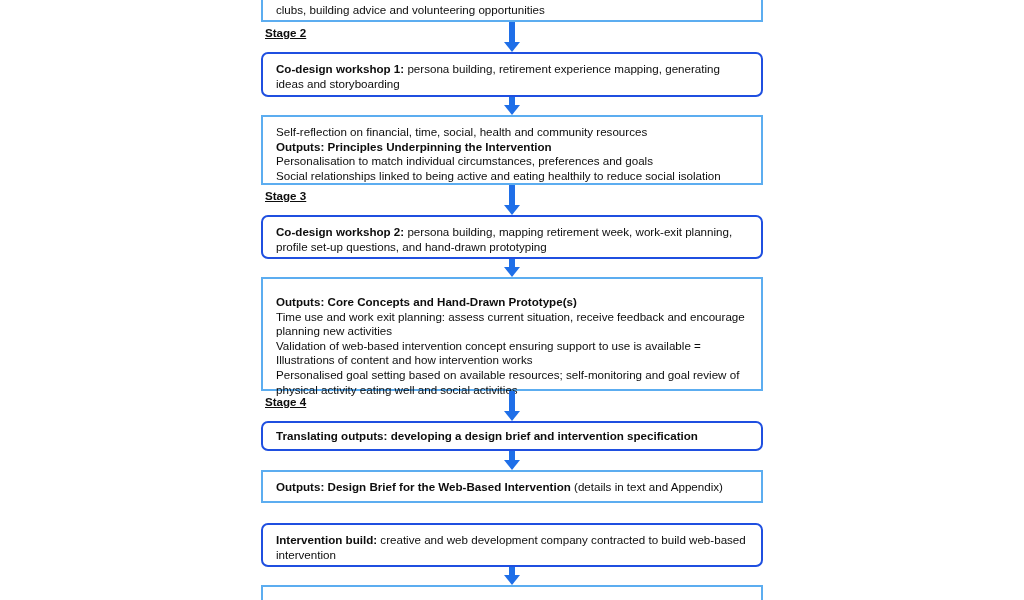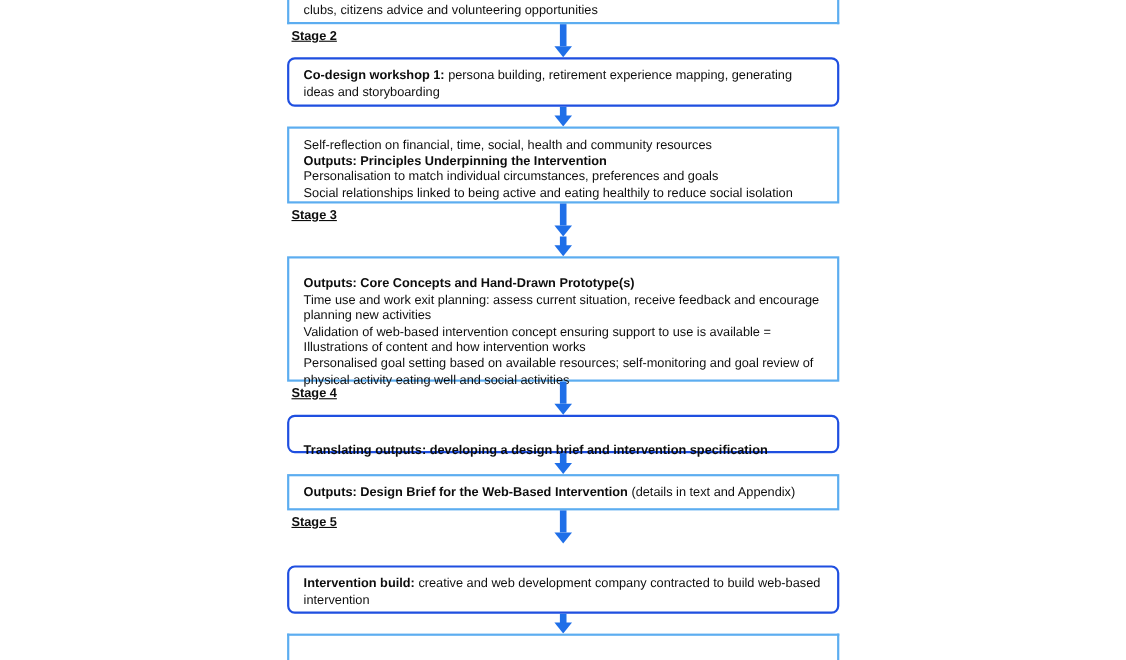--- a/index.html
+++ b/index.html
@@ -106,21 +106,21 @@
   }
   .gap-row .stage-label { position: relative; z-index: 2; background: transparent; }
 </style>
 </head>
 <body>
 
 <div id="canvas">
   <div class="flow">
 
     <div class="box output clipped-top" style="height:22px;padding-top:3px;">
-      <div class="line">clubs, citizens advice and volunteering opportunities</div>
+      <div class="line">clubs, building advice and volunteering opportunities</div>
     </div>
 
     <div class="gap-row" style="height:30px;">
       <div class="shaft-through" style="top:0;bottom:10px;"></div>
       <div class="head" style="position:absolute;left:50%;transform:translateX(-50%);bottom:0;width:0;height:0;border-left:8px solid transparent;border-right:8px solid transparent;border-top:10px solid #1f6fe8;"></div>
       <div class="stage-label" style="position:absolute;left:2px;top:1px;">Stage 2</div>
     </div>
 
     <div class="box process" style="height:45px;padding-top:8px;">
       <div class="line"><span class="strong">Co-design workshop 1:</span><span> persona building, retirement experience mapping, generating ideas and storyboarding</span></div>
@@ -137,57 +137,55 @@
       <div class="line">Personalisation to match individual circumstances, preferences and goals</div>
       <div class="line">Social relationships linked to being active and eating healthily to reduce social isolation</div>
     </div>
 
     <div class="gap-row" style="height:30px;">
       <div class="shaft-through" style="top:0;bottom:10px;"></div>
       <div class="head" style="position:absolute;left:50%;transform:translateX(-50%);bottom:0;width:0;height:0;border-left:8px solid transparent;border-right:8px solid transparent;border-top:10px solid #1f6fe8;"></div>
       <div class="stage-label" style="position:absolute;left:2px;top:1px;text-align:center;">Stage 3</div>
     </div>
 
+    <div class="box process" style="height:44px;padding-top:8px;">
+      <div class="line"><span class="strong">Co-design workshop 2:</span><span> persona building, mapping retirement week, work-exit planning, profile set-up questions, and hand-drawn prototyping</span></div>
+    </div>
 
     <div class="connector" style="height:18px;">
       <div class="shaft" style="height:9px;"></div>
       <div class="head" style="top:8px;"></div>
     </div>
 
     <div class="box output" style="height:114px;padding-top:16px;">
       <div class="line" style="font-weight:bold;">Outputs: Core Concepts and Hand-Drawn Prototype(s)</div>
       <div class="line">Time use and work exit planning: assess current situation, receive feedback and encourage planning new activities</div>
       <div class="line">Validation of web-based intervention concept ensuring support to use is available = Illustrations of content and how intervention works</div>
       <div class="line">Personalised goal setting based on available resources; self-monitoring and goal review of physical activity eating well and social activities</div>
     </div>
 
     <div class="gap-row" style="height:30px;">
       <div class="shaft-through" style="top:0;bottom:10px;"></div>
       <div class="head" style="position:absolute;left:50%;transform:translateX(-50%);bottom:0;width:0;height:0;border-left:8px solid transparent;border-right:8px solid transparent;border-top:10px solid #1f6fe8;"></div>
       <div class="stage-label" style="position:absolute;left:2px;top:1px;">Stage 4</div>
     </div>
 
-    <div class="box process" style="height:30px;padding-top:24px;">
+    <div class="box process" style="height:30px;padding-top:6px;">
       <div class="line" style="font-weight:bold;">Translating outputs: developing a design brief and intervention specification</div>
     </div>
 
     <div class="connector" style="height:19px;">
       <div class="shaft" style="height:10px;"></div>
       <div class="head" style="top:9px;"></div>
     </div>
 
     <div class="box output" style="height:33px;padding-top:8px;">
       <div class="line"><span class="strong">Outputs: Design Brief for the Web-Based Intervention</span><span> (details in text and Appendix)</span></div>
     </div>
 
-    <div class="gap-row" style="height:30px;">
-      <div class="shaft-through" style="top:0;bottom:10px;"></div>
-      <div class="head" style="position:absolute;left:50%;transform:translateX(-50%);bottom:0;width:0;height:0;border-left:8px solid transparent;border-right:8px solid transparent;border-top:10px solid #1f6fe8;"></div>
-      <div class="stage-label" style="position:absolute;left:2px;top:1px;">Stage 5</div>
-    </div>
 
     <div class="box process" style="height:44px;padding-top:8px;margin-top:20px;">
       <div class="line"><span class="strong">Intervention build:</span><span> creative and web development company contracted to build web-based intervention</span></div>
     </div>
 
     <div class="connector" style="height:18px;">
       <div class="shaft" style="height:9px;"></div>
       <div class="head" style="top:8px;"></div>
     </div>
 

